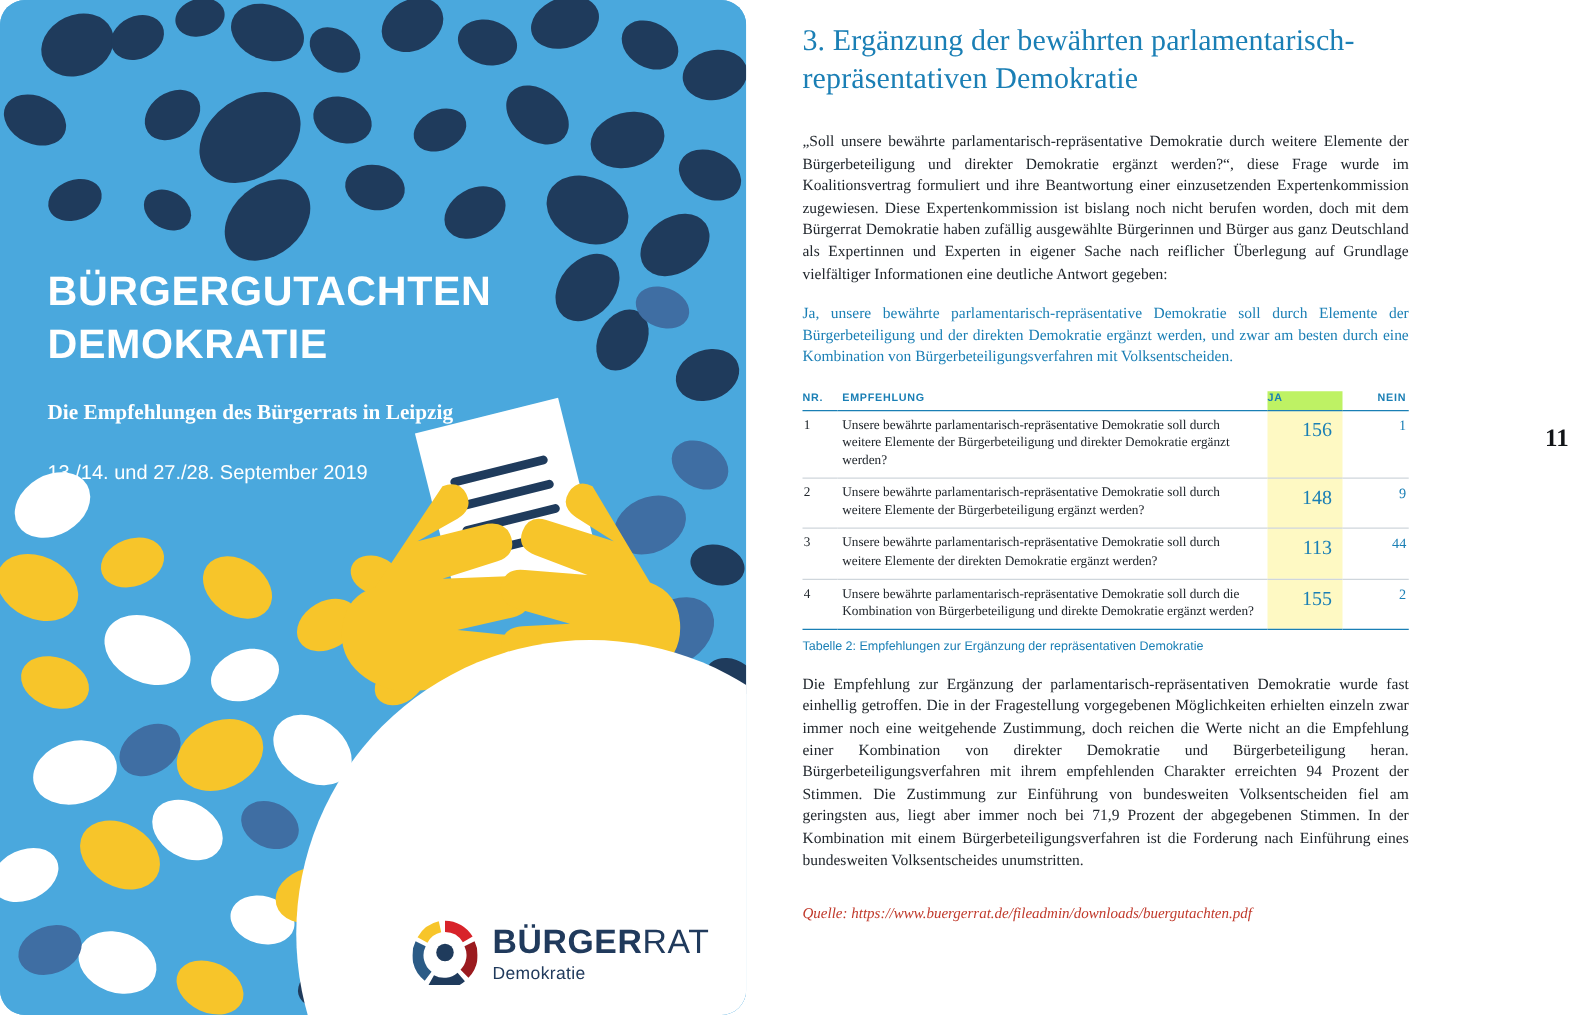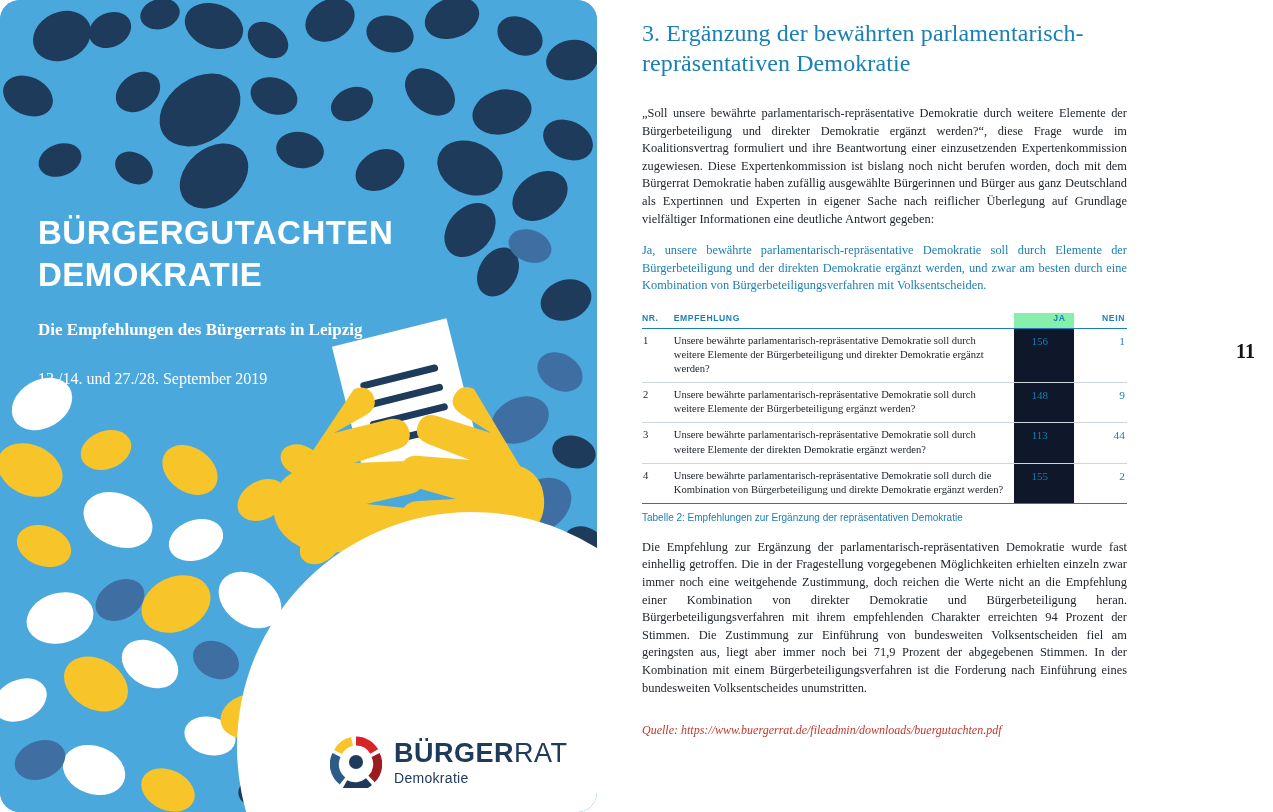--- a/index.html
+++ b/index.html
@@ -50,21 +50,21 @@
     text-transform: uppercase;
   }
   .cover-sub {
     font-family: "Liberation Serif", serif;
     font-weight: bold;
     font-size: 17px;
     line-height: 1.38;
     margin: 16px 0 28px 0;
   }
   .cover-date {
-    font-family: Liberation Serif, serif;
+    font-family: Liberation Sans, sans-serif;
     font-size: 16px;
     margin: 0;
   }
 
   
   #cover-white-disc {
     position: absolute;
     right: -110px;
     bottom: -170px;
     width: 470px;
@@ -169,45 +169,45 @@
     text-transform: uppercase;
     padding: 0 0 5px 0;
     border-bottom: 1.2px solid #1a7fb5;
     text-align: left;
     vertical-align: bottom;
   }
   table.rec-table thead th.num-col { width: 28px; }
   table.rec-table thead th.rec-col { width: 345px; padding-left: 4px;}
   table.rec-table thead th.ja-col {
     width: 52px;
-    text-align: right;
+    text-align: left;
     padding-right: 8px;
-    background: #86efac;
+    background: #bef264;
   }
   table.rec-table thead th.nein-col {
     width: 52px;
     text-align: right;
     padding-right: 2px;
   }
   table.rec-table tbody td {
     font-size: 10.6px;
     line-height: 1.33;
     color: #20262c;
     padding: 5px 0 6px 0;
     border-bottom: 0.8px solid #cfd6dc;
     vertical-align: top;
   }
   table.rec-table tbody td.c-num { padding-left: 1px; }
   table.rec-table tbody td.c-rec { padding-left: 4px; padding-right: 10px; }
   table.rec-table tbody td.c-ja {
-    text-align: center;
+    text-align: right;
     padding-right: 8px;
     color: #1a7fb5;
-    background: #0f172a;
-    font-size: 11px;
+    background: #fef9c3;
+    font-size: 16px;
   }
   table.rec-table tbody td.c-nein {
     text-align: right;
     padding-right: 2px;
     color: #1a7fb5;
     font-size: 11.4px;
   }
   table.rec-table tbody tr:last-child td {
     border-bottom: 1.2px solid #1a7fb5;
   }

